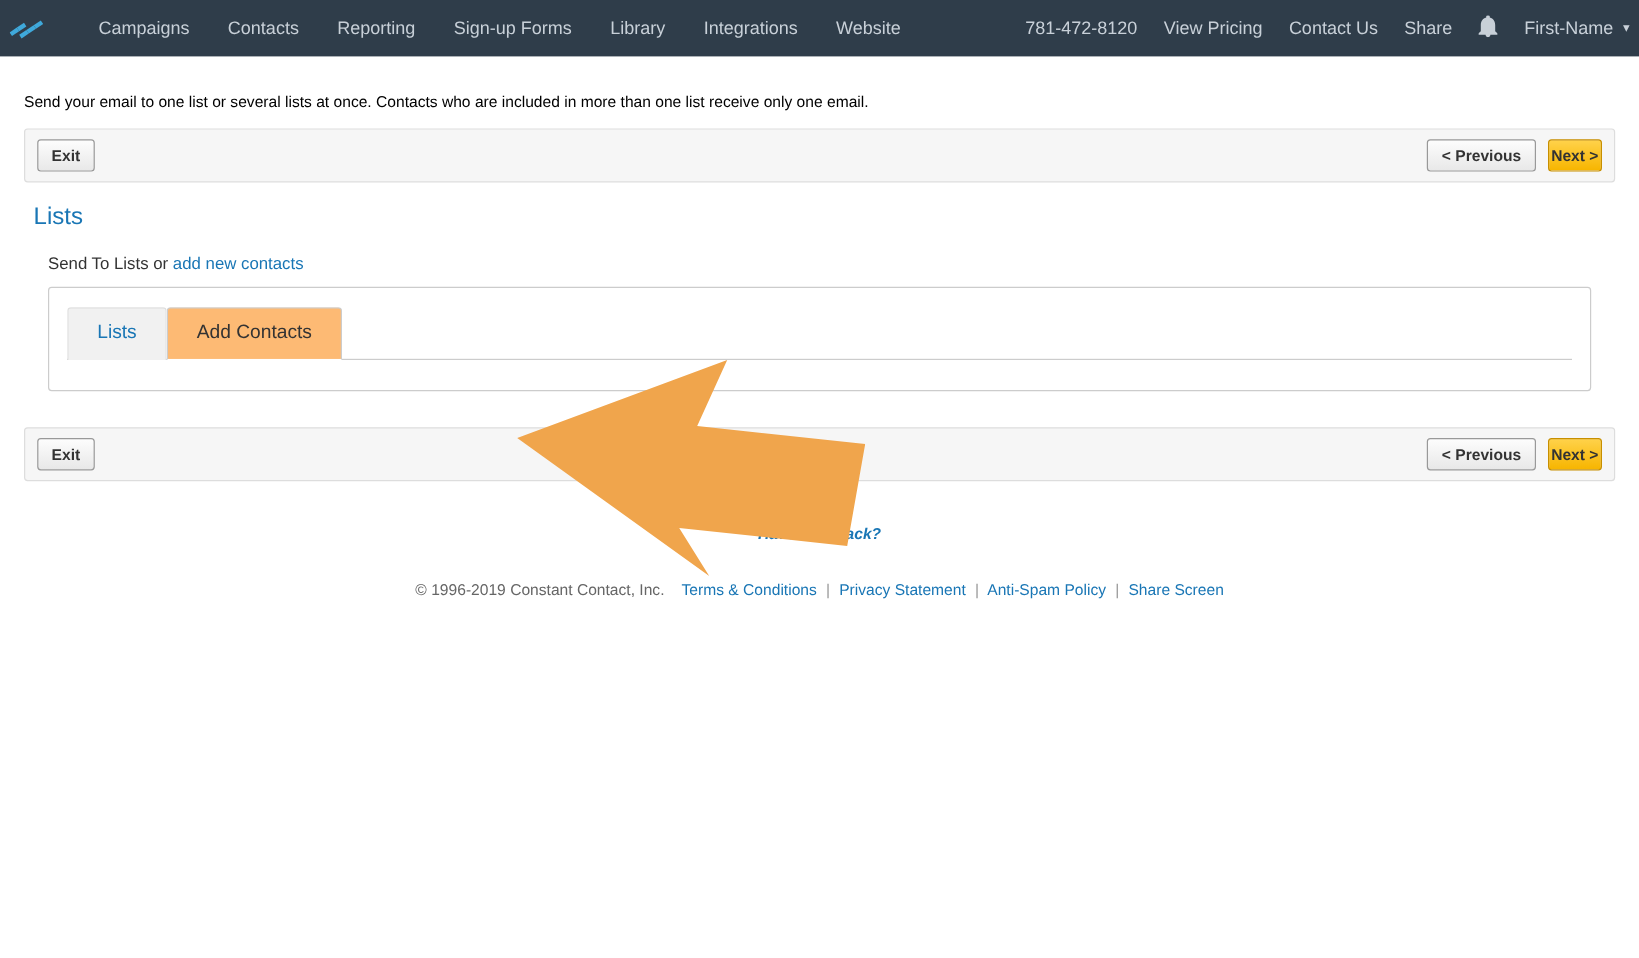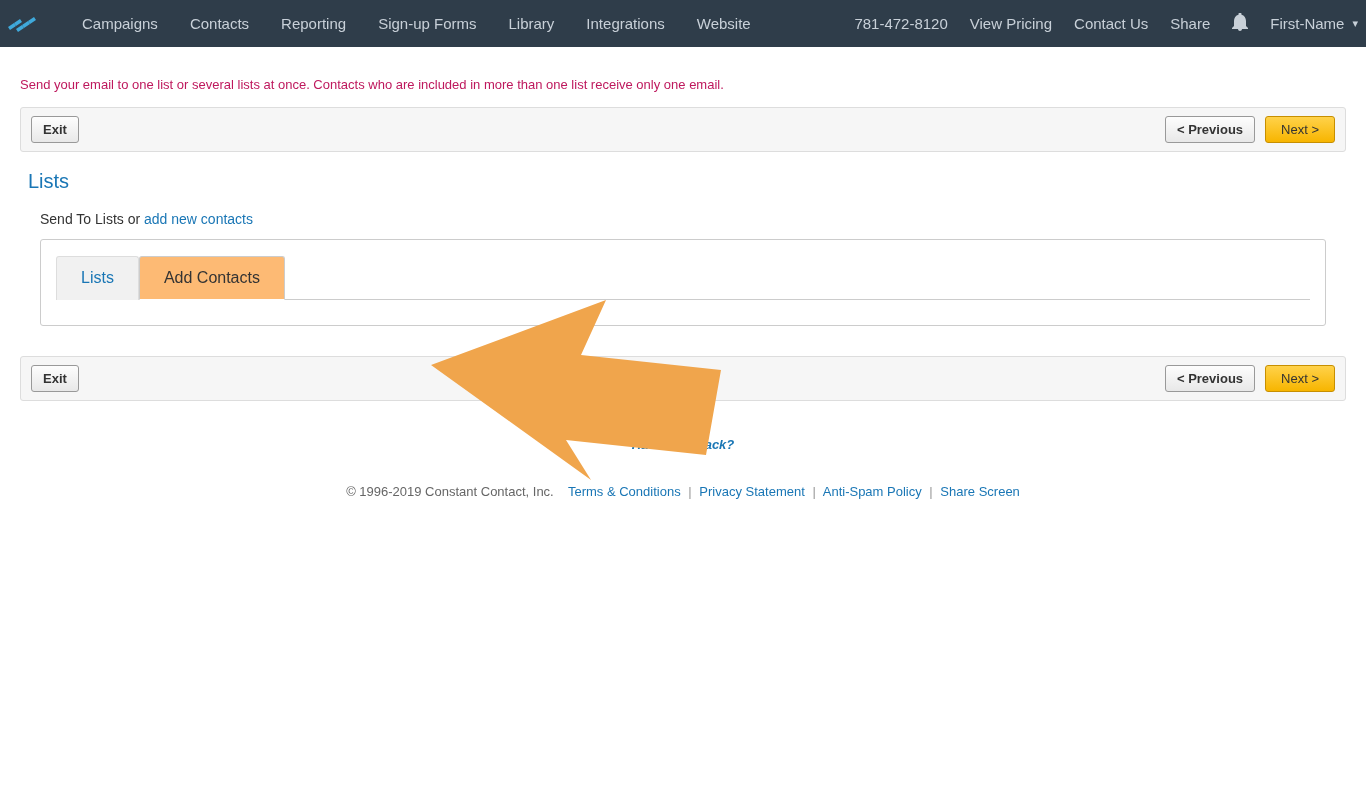--- a/index.html
+++ b/index.html
@@ -9,25 +9,25 @@
 .logo { margin-right: 30px; display: flex; align-items: center; }
 .logo svg { width: 28px; height: 18px; }
 .nav-items { display: flex; align-items: center; gap: 0; flex: 1; }
 .nav-item { color: #c8d0d8; font-size: 15px; padding: 0 16px; cursor: pointer; font-weight: 500; }
 .nav-right { display: flex; align-items: center; gap: 22px; }
 .bell-icon { color: #c8d0d8; cursor: pointer; }
 .user-menu { color: #c8d0d8; font-size: 15px; font-weight: 500; display: flex; align-items: center; gap: 8px; cursor: pointer; }
 .chevron { font-size: 11px; color: #c8d0d8; }
 
 .page { padding: 0 20px; }
-.intro { font-size: 13px; color: #be185d; margin: 30px 0 15px; }
+.intro { font-size: 13px; color: #000000; margin: 30px 0 15px; }
 
 .actionbar { border: 1px solid #ddd; background: #f6f6f6; border-radius: 3px; padding: 8px 10px; display: flex; align-items: center; justify-content: space-between; margin-bottom: 18px; }
 .btn-gray { background: linear-gradient(#fdfdfd, #e8e8e8); border: 1px solid #999; border-radius: 3px; padding: 5px 11px; font-size: 13px; font-weight: bold; cursor: pointer; color: #333; }
-.btn-orange { background: linear-gradient(#ffd24a, #f7b500); border: 1px solid #c78f00; border-radius: 3px; padding: 5px 15px; font-size: 13px; font-weight: normal; cursor: pointer; color: #333; }
+.btn-orange { background: linear-gradient(#ffd24a, #f7b500); border: 1px solid #c78f00; border-radius: 3px; padding: 5px 2px; font-size: 13px; font-weight: bold; cursor: pointer; color: #333; }
 .actionbar-right { display: flex; gap: 10px; }
 
 .section-title { color: #1976b5; font-size: 20px; font-weight: 400; margin: 0 0 18px 8px; }
 
 .subtitle { font-size: 14px; color: #333; margin: 12px 0 12px 20px; font-weight: 400; }
 .subtitle a { color: #1976b5; text-decoration: none; }
 
 .panel { border: 1px solid #ccc; border-radius: 3px; margin: 0 20px 30px; padding: 15px 15px 25px; }
 
 .tabs { display: flex; border-bottom: 1px solid #ccc; }

